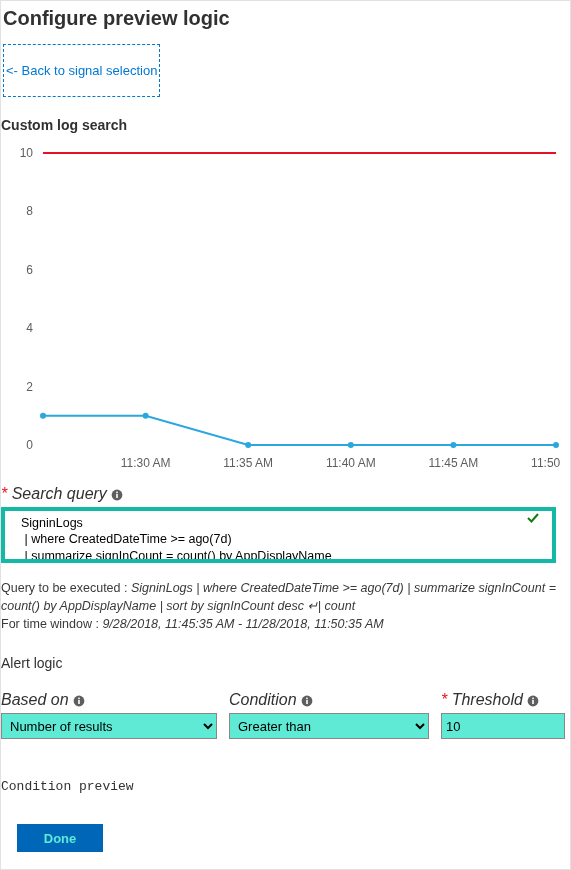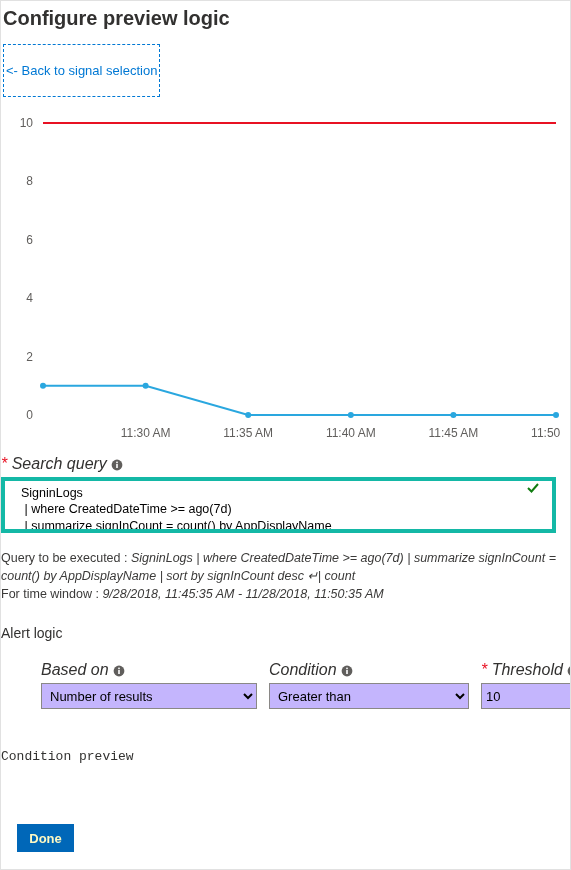--- a/index.html
+++ b/index.html
@@ -16,35 +16,36 @@
   .info-icon { display:inline-block; vertical-align:middle;}
   .info-icon svg { display:block; }
   .query-row { position:relative; }
   textarea.query { width:555px; height:56px; font-family:"Segoe UI", Arial, sans-serif; font-size:12.5px; resize:none; border:4px solid #14b8a6; padding:4px 20px 4px 16px; line-height:1.3; overflow-y:scroll;}
   .valid-icon { position:absolute; top:4px; right:20px; }
   .exec { font-size:12.5px; font-style:italic; color:#3b3a39; margin:12px 0 0 0; line-height:1.45;}
   .exec .lbl { font-style:normal;margin-top:44px; }
   .alert-title { font-size:14px; font-weight:400; margin:22px 0 14px 0;}
   .logic-row { display:flex; gap:12px; width:555px;}
   .col { flex:0 0 auto; }
-  .col.based { width:216px;margin-left:40px;}
+  .col.based { width:216px;}
   .col.cond { width:200px;}
   .col.thresh { width:124px;}
-  select, input.txt { width:100%; height:26px; font-size:13px; border:1px solid #8a8886; background:#c4b5fd; padding:1px 4px;}
+  select, input.txt { width:100%; height:26px; font-size:13px; border:1px solid #8a8886; background:#5eead4; padding:1px 4px;}
   .cond-prev { font-size:13px; margin:40px 0 0 0;font-family:Liberation Mono, monospace;}
-  .done-btn { position:absolute; left:16px; bottom:17px; width:57px; height:28px; background:#0067b8; color:#fef9c3; border:none; font-size:13px; font-weight:600; cursor:pointer;}
+  .done-btn { position:absolute; left:16px; bottom:17px; width:86px; height:28px; background:#0067b8; color:#5eead4; border:none; font-size:13px; font-weight:600; cursor:pointer;}
 </style>
 </head>
 <body>
 
 <div class="panel">
   <div class="header">Configure preview logic</div>
 
   <a href="#" class="back">&lt;- Back to signal selection</a>
 
+  <div class="section-title">Custom log search</div>
 
   <div class="chart-wrap">
     <svg id="chart" class="chart" viewBox="0 0 555 330">
         <text x="26" y="304" text-anchor="end" font-size="12" fill="#605e5c">0</text>
         <text x="26" y="245.6" text-anchor="end" font-size="12" fill="#605e5c">2</text>
         <text x="26" y="187.2" text-anchor="end" font-size="12" fill="#605e5c">4</text>
         <text x="26" y="128.8" text-anchor="end" font-size="12" fill="#605e5c">6</text>
         <text x="26" y="70.4" text-anchor="end" font-size="12" fill="#605e5c">8</text>
         <text x="26" y="12" text-anchor="end" font-size="12" fill="#605e5c">10</text>
         <text x="138.6" y="322" text-anchor="middle" font-size="12" fill="#605e5c">11:30 AM</text>

